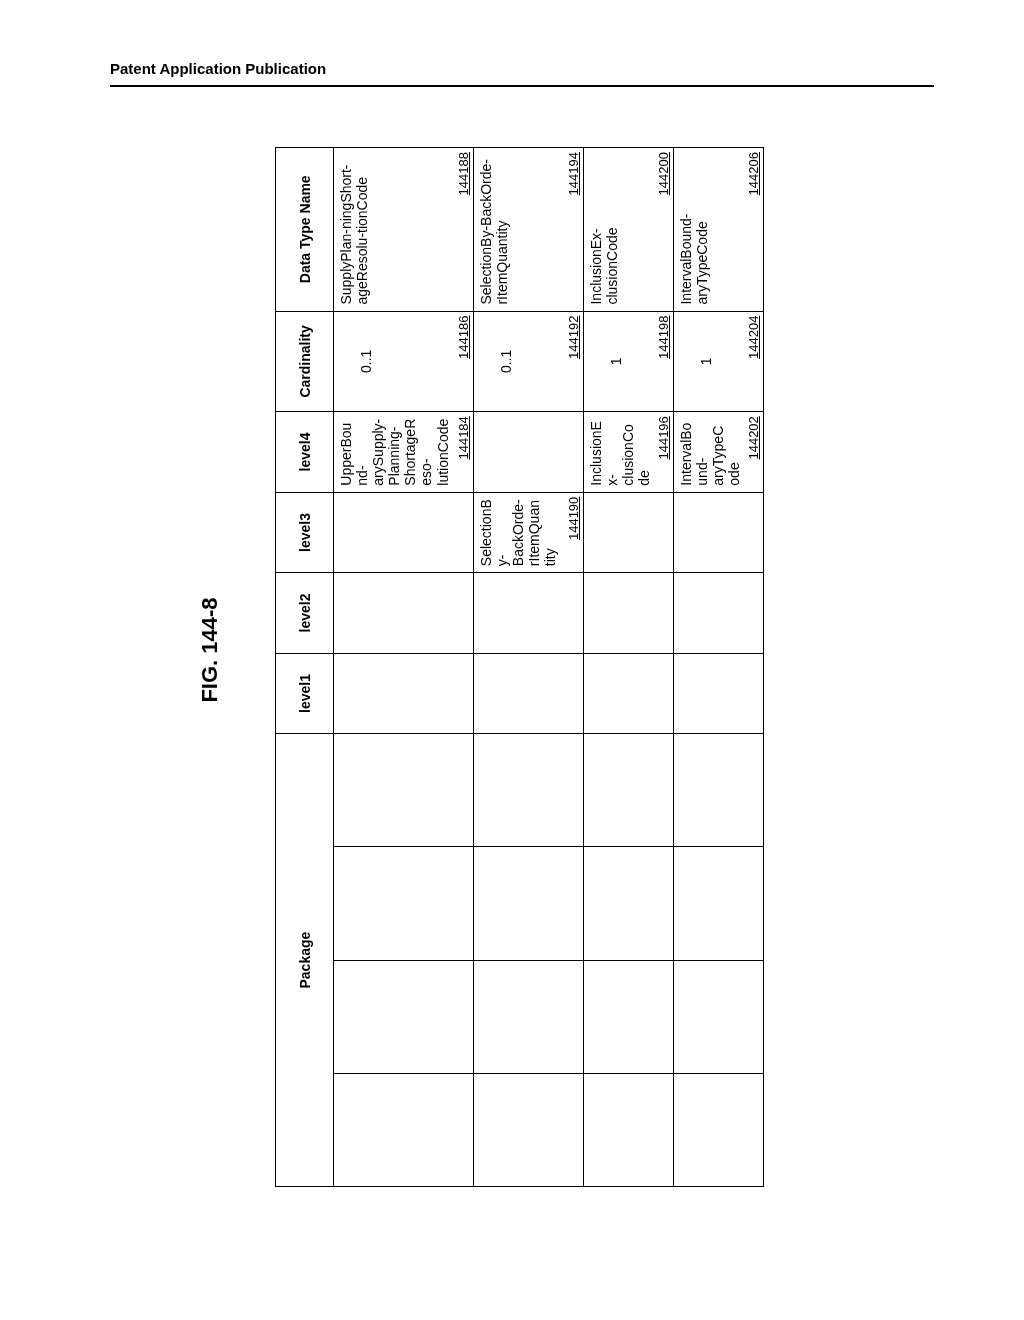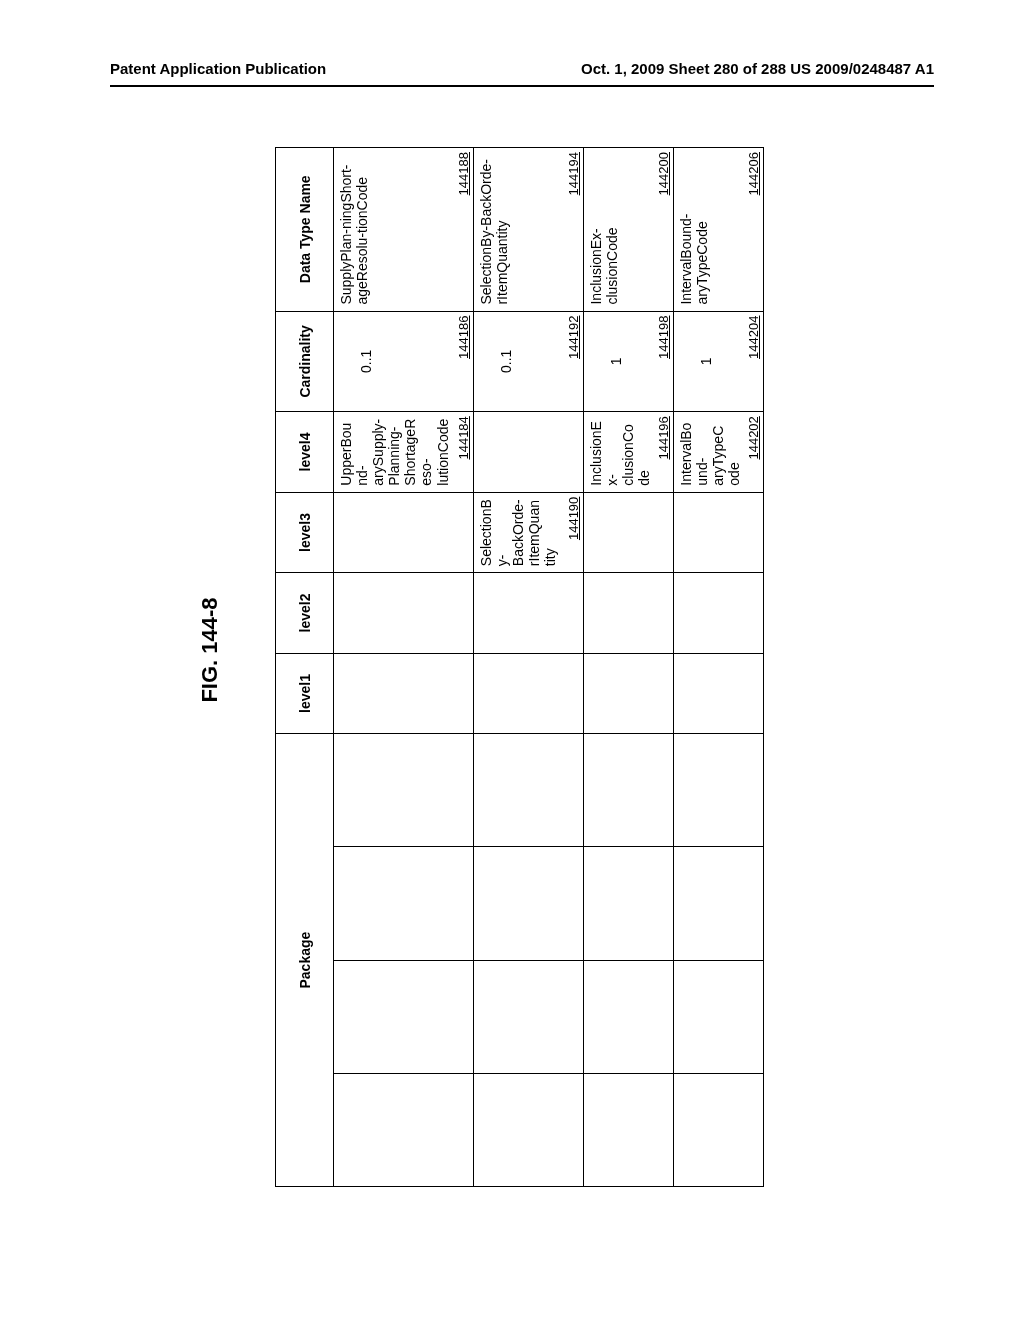--- a/index.html
+++ b/index.html
@@ -101,21 +101,20 @@
     text-align:center;
     padding-top: 20px;
   }
 </style>
 </head>
 <body>
 
 <div class="page">
   <div class="header">
     <div class="header-left">Patent Application Publication</div>
-    <div class="header-right">Oct. 1, 2009  Sheet 280 of 288   US 2009/0248487 A1</div>
   </div>
 
   <div class="fig-area">
 
     <div class="fig-title">FIG. 144-8</div>
 
     <div class="table-wrap" style="top:1040px;">
       <table class="fig">
         <colgroup>
           <col class="pkg1">

